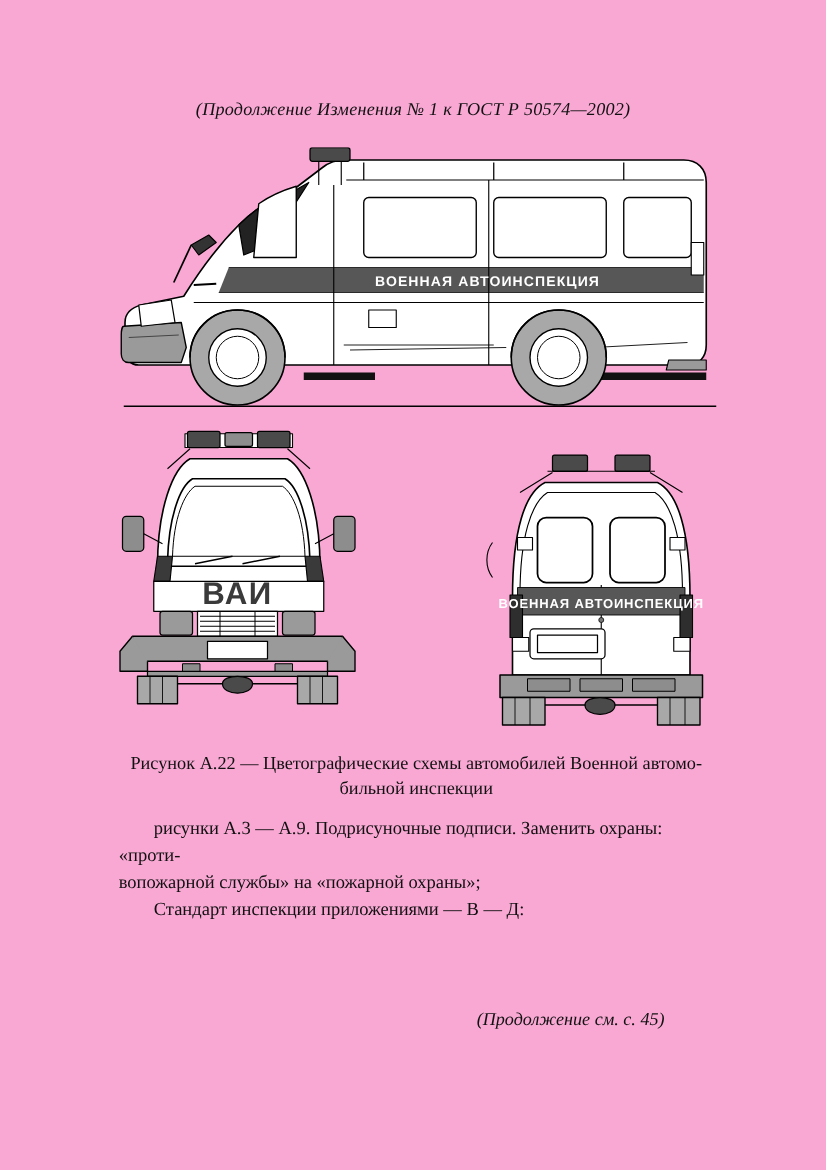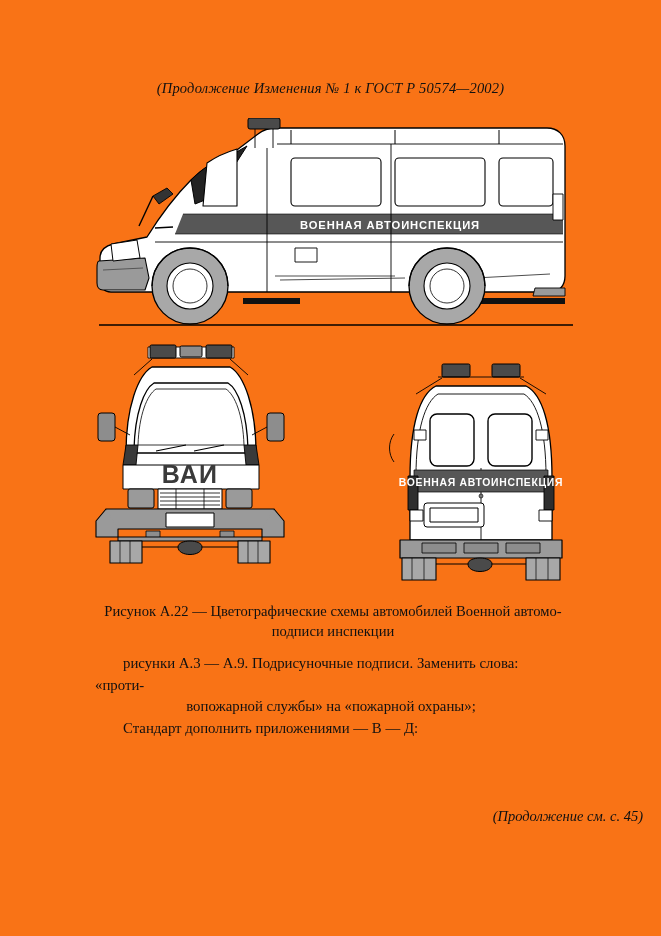--- a/index.html
+++ b/index.html
@@ -13,21 +13,21 @@
     height: 936px;
     position: relative;
     font-family: "Liberation Serif", "DejaVu Serif", serif;
     color: #1a1a1a;
     overflow: hidden;
   }
 
   .page {
     position: absolute;
     inset: 0;
-    background: #f97316;
+    background: #f9a8d4;
   }
 
   
   .doc-header {
     position: absolute;
     top: 80px;
     left: 0;
     right: 0;
     text-align: center;
     font-style: italic;
@@ -76,29 +76,29 @@
     top: 653px;
     left: 95px;
     width: 472px;
     font-size: 14.8px;
     line-height: 21.5px;
     color: #111;
     text-align: left;
   }
   .body-text p { margin: 0; }
   .para-indent  { text-indent: 28px; }
-  .para-flush   { text-indent: 0; text-align: center; }
+  .para-flush   { text-indent: 0; }
 
   
   .doc-footer {
     position: absolute;
     top: 808px;
     left: 0;
     right: 0;
-    text-align: right;
+    text-align: center;
     font-style: italic;
     font-size: 14.5px;
     color: #111;
     padding-right: 18px;
     box-sizing: border-box;
   }
   .doc-footer .foot-inner {
     display: inline-block;
     margin-left: 270px;
   }
@@ -309,26 +309,26 @@
           <path d="M88,206 C88,198 112,198 112,206 C112,216 88,216 88,206 Z" fill="#4a4a4a" stroke="#000" stroke-width="1"></path>
         </g>
 
         <text x="101" y="128" text-anchor="middle" font-family="Liberation Sans, sans-serif" font-size="10.4" font-weight="bold" fill="#ffffff" letter-spacing="0.7">ВОЕННАЯ АВТОИНСПЕКЦИЯ</text>
       </svg>
     </div>
   </div>
 
   <div class="figure-caption">
     <span class="cap-l1">Рисунок А.22 — Цветографические схемы автомобилей Военной автомо-</span>
-    <span class="cap-l2">подписи инспекции</span>
+    <span class="cap-l2">бильной инспекции</span>
   </div>
 
   <div class="body-text">
-    <p class="para-indent">рисунки А.3 — А.9. Подрисуночные подписи. Заменить слова: «проти-</p>
+    <p class="para-indent">рисунки А.3 — А.9. Подрисуночные подписи. Заменить охраны: «проти-</p>
     <p class="para-flush">вопожарной службы» на «пожарной охраны»;</p>
-    <p class="para-indent">Стандарт дополнить приложениями — В — Д:</p>
+    <p class="para-indent">Стандарт инспекции приложениями — В — Д:</p>
   </div>
 
   <div class="doc-footer">
     <span class="foot-inner">(Продолжение см. с. 45)</span>
   </div>
 
 </div>
 
 </body></html>

